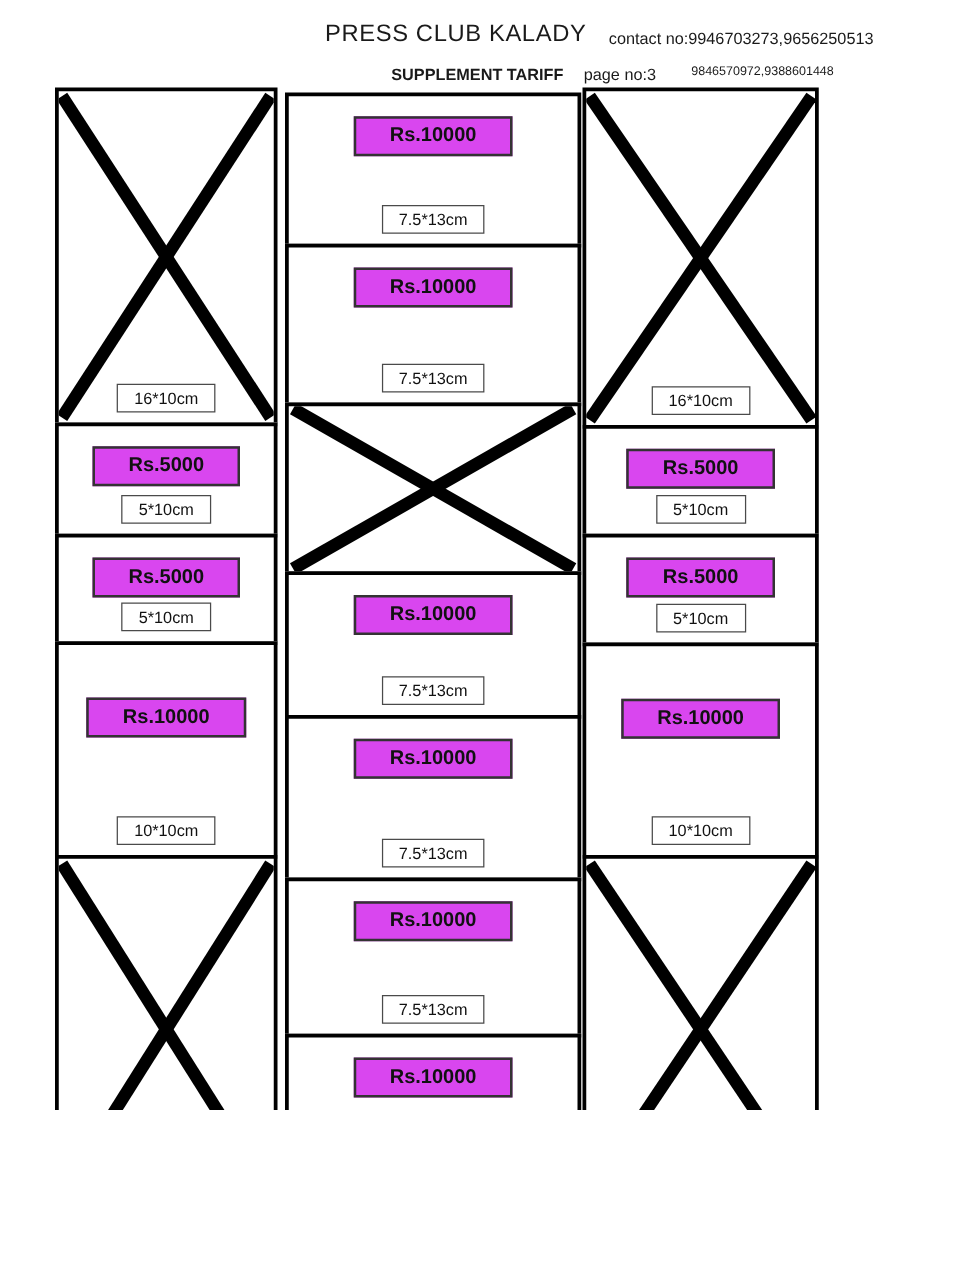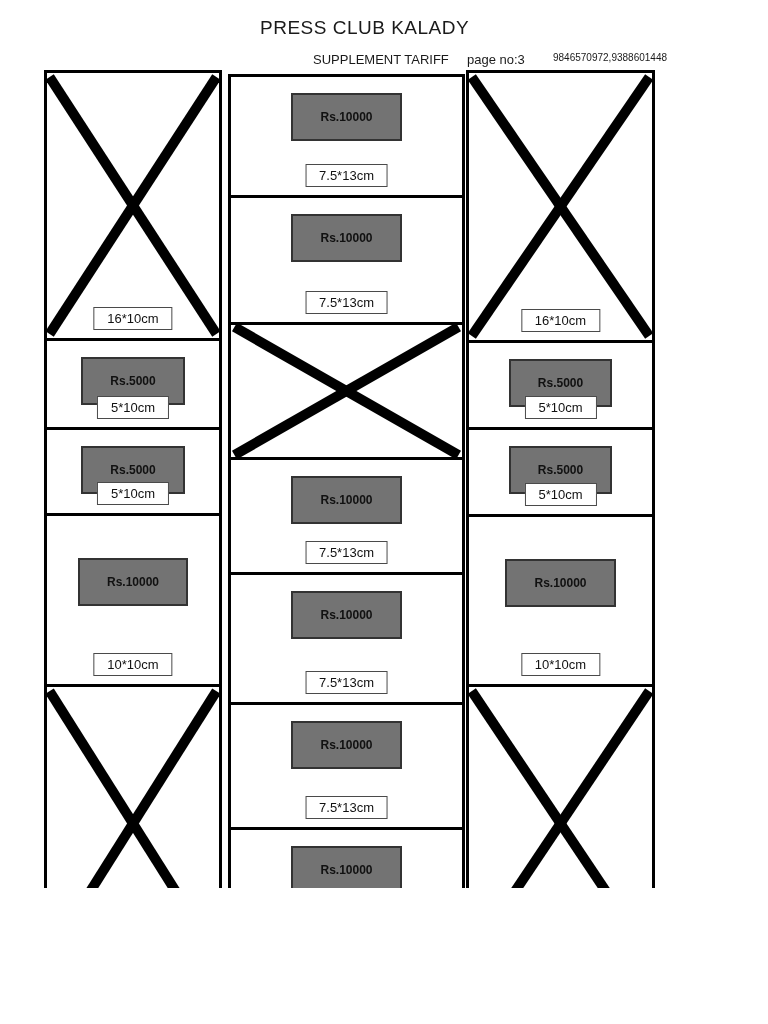--- a/index.html
+++ b/index.html
@@ -3,57 +3,58 @@
 <meta charset="utf-8">
 <style>
   html,body{margin:0;padding:0;background:#fff;}
   .page{
     position:relative;width:768px;height:888px;background:#ffffff;
     font-family:"Liberation Sans",sans-serif;color:#111;overflow:hidden;
   }
   
   .hdr-title{position:absolute;left:260px;top:17px;font-size:19px;letter-spacing:.5px;color:#1a1a1a;}
   .hdr-contact1{position:absolute;left:487px;top:23px;font-size:13px;color:#1a1a1a;}
-  .hdr-supp{position:absolute;left:313px;top:52px;font-size:13px;color:#1a1a1a;}
+  .hdr-supp{position:absolute;left:313px;top:52px;font-size:13px;color:#1a1a1a;font-weight:bold;}
   .hdr-page{position:absolute;left:441px;top:52px;font-size:13px;color:#1a1a1a;margin-left:26px;}
   .hdr-contact2{position:absolute;left:553px;top:52px;font-size:10px;color:#1a1a1a;}
   
   .col{position:absolute;}
   .col-left{left:44px;top:70px;width:178px;}
   .col-middle{left:228px;top:74px;width:237px;}
   .col-right{left:466px;top:70px;width:189px;}
   .cell{
     position:relative;box-sizing:border-box;width:100%;
     border:3px solid #000;background:#fff;
   }
   .cell + .cell{margin-top:-3px;}
   
   .price-box{
     position:relative;display:block;margin:16px auto 0;width:max-content;
-    border:2px solid #333;background:#737373;padding:15px 27px;
-    font-size:12px;font-weight:bold;color:#111;z-index:2;text-align:center;
+    border:2px solid #333;background:#d946ef;padding:5px 27px;
+    font-size:16px;font-weight:bold;color:#111;z-index:2;text-align:center;
   }
   .cell.tall .price-box{margin-top:42px;}
   .size-box{
     position:absolute;bottom:8px;left:50%;transform:translateX(-50%);
     border:1.5px solid #4a4a4a;background:#fff;padding:3px 13px;
     font-size:13px;color:#111;white-space:nowrap;z-index:2;
   }
   
   .cell.crossed .xsvg{position:absolute;left:0;top:0;width:100%;height:100%;display:block;z-index:1;}
   .cell.crossed line{stroke:#000;stroke-width:10;}
   
   .footer-bar{position:absolute;left:0;top:1010px;width:697px;height:14px;background:#1f3152;}
 </style>
 </head>
 <body>
 
 <div class="page">
 
   <span class="hdr-title">PRESS CLUB KALADY</span>
+  <span class="hdr-contact1">contact no:9946703273,9656250513</span>
   <span class="hdr-supp">SUPPLEMENT TARIFF</span>
   <span class="hdr-page">page no:3</span>
   <span class="hdr-contact2">9846570972,9388601448</span>
 
   <div class="col col-left">
       <div class="cell crossed" style="height: 271px;">
     <svg class="xsvg" viewBox="0 0 100 100" preserveAspectRatio="none">
       <line x1="1.5" y1="1.5" x2="98.5" y2="98.5" vector-effect="non-scaling-stroke"></line>
       <line x1="98.5" y1="1.5" x2="1.5" y2="98.5" vector-effect="non-scaling-stroke"></line>
     </svg>

